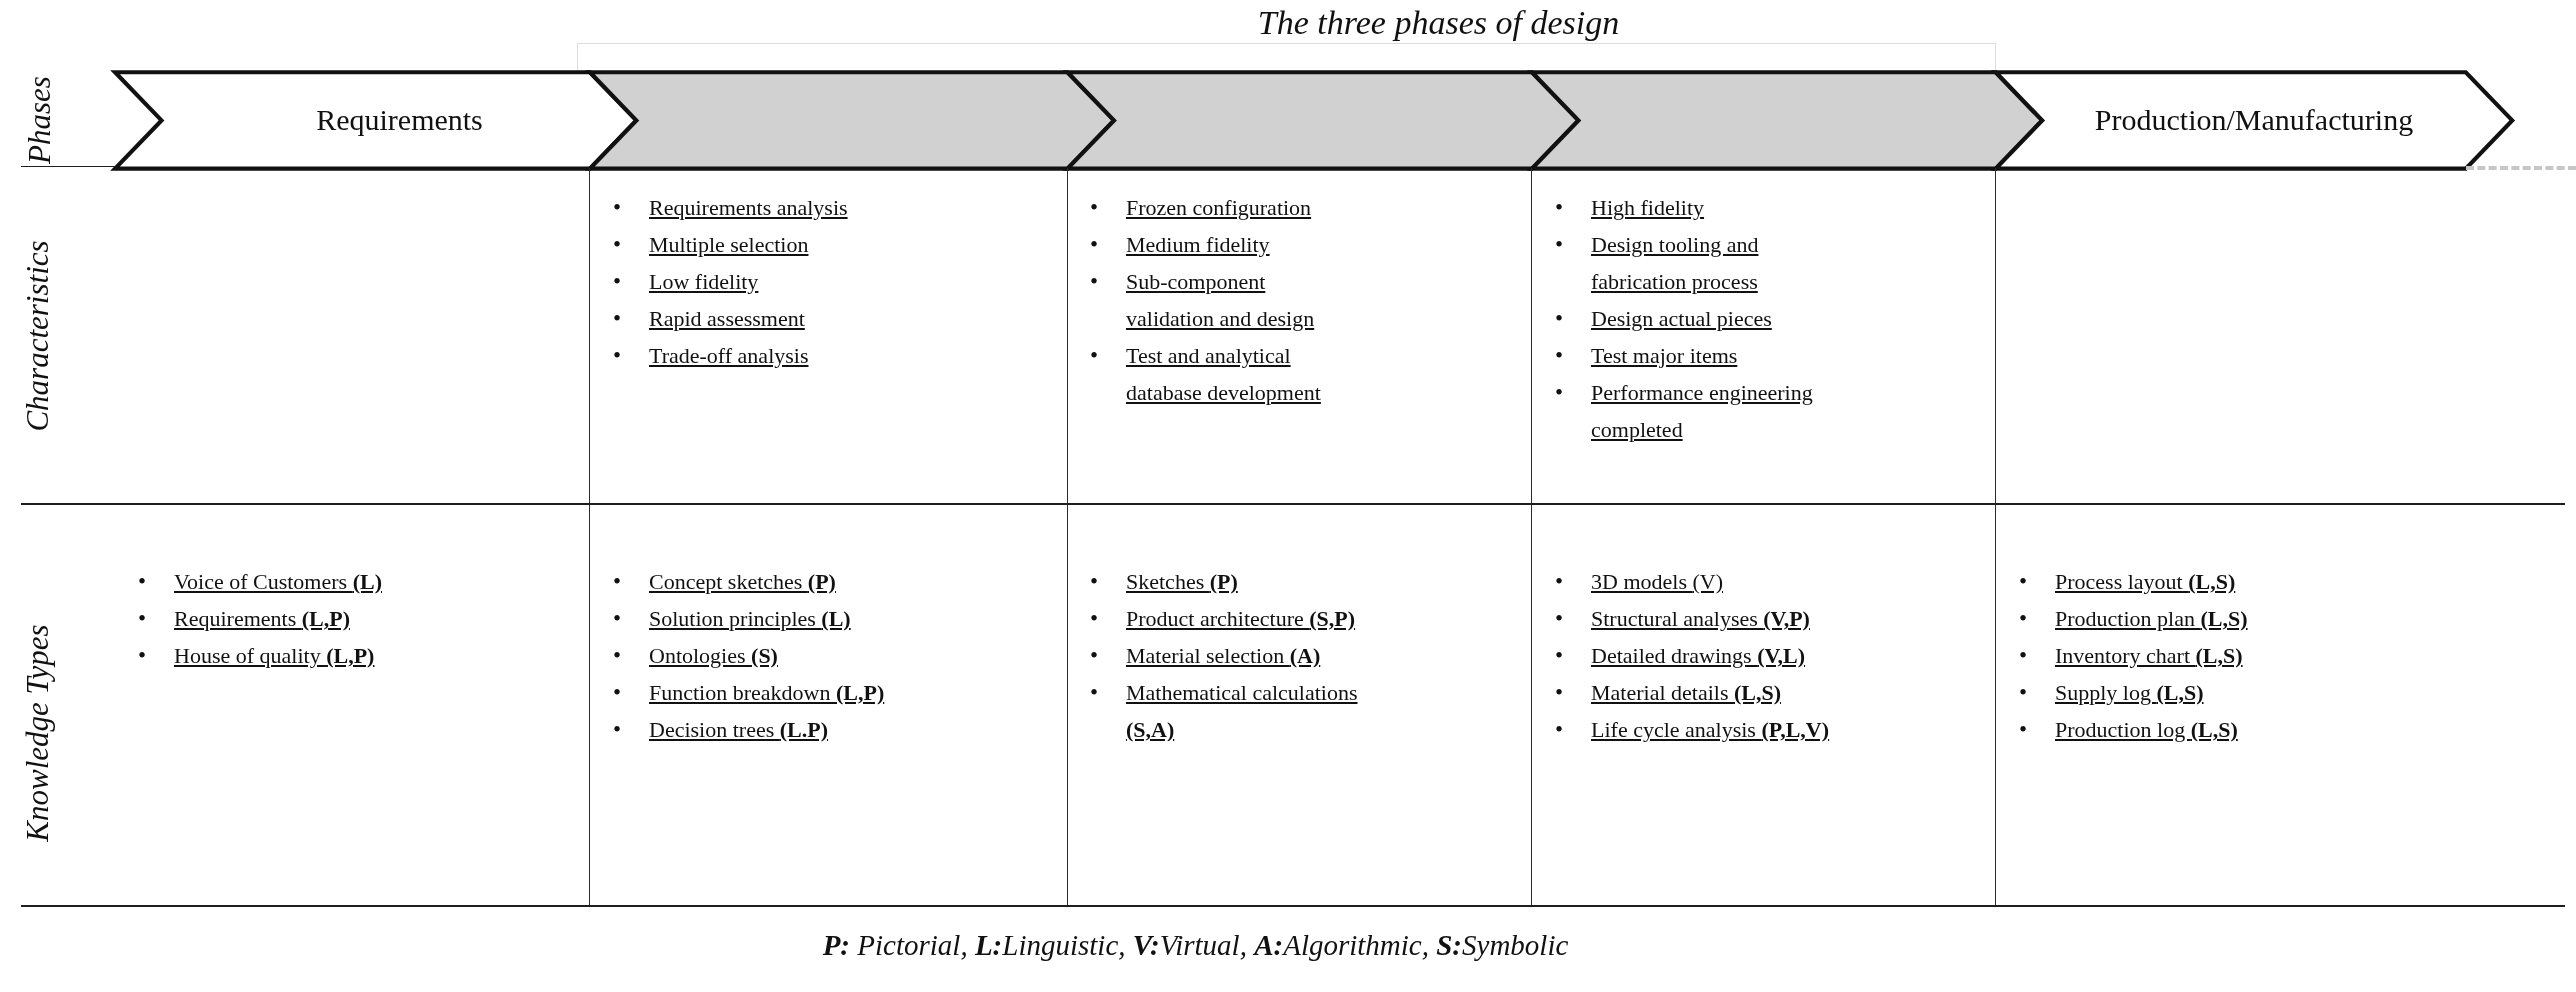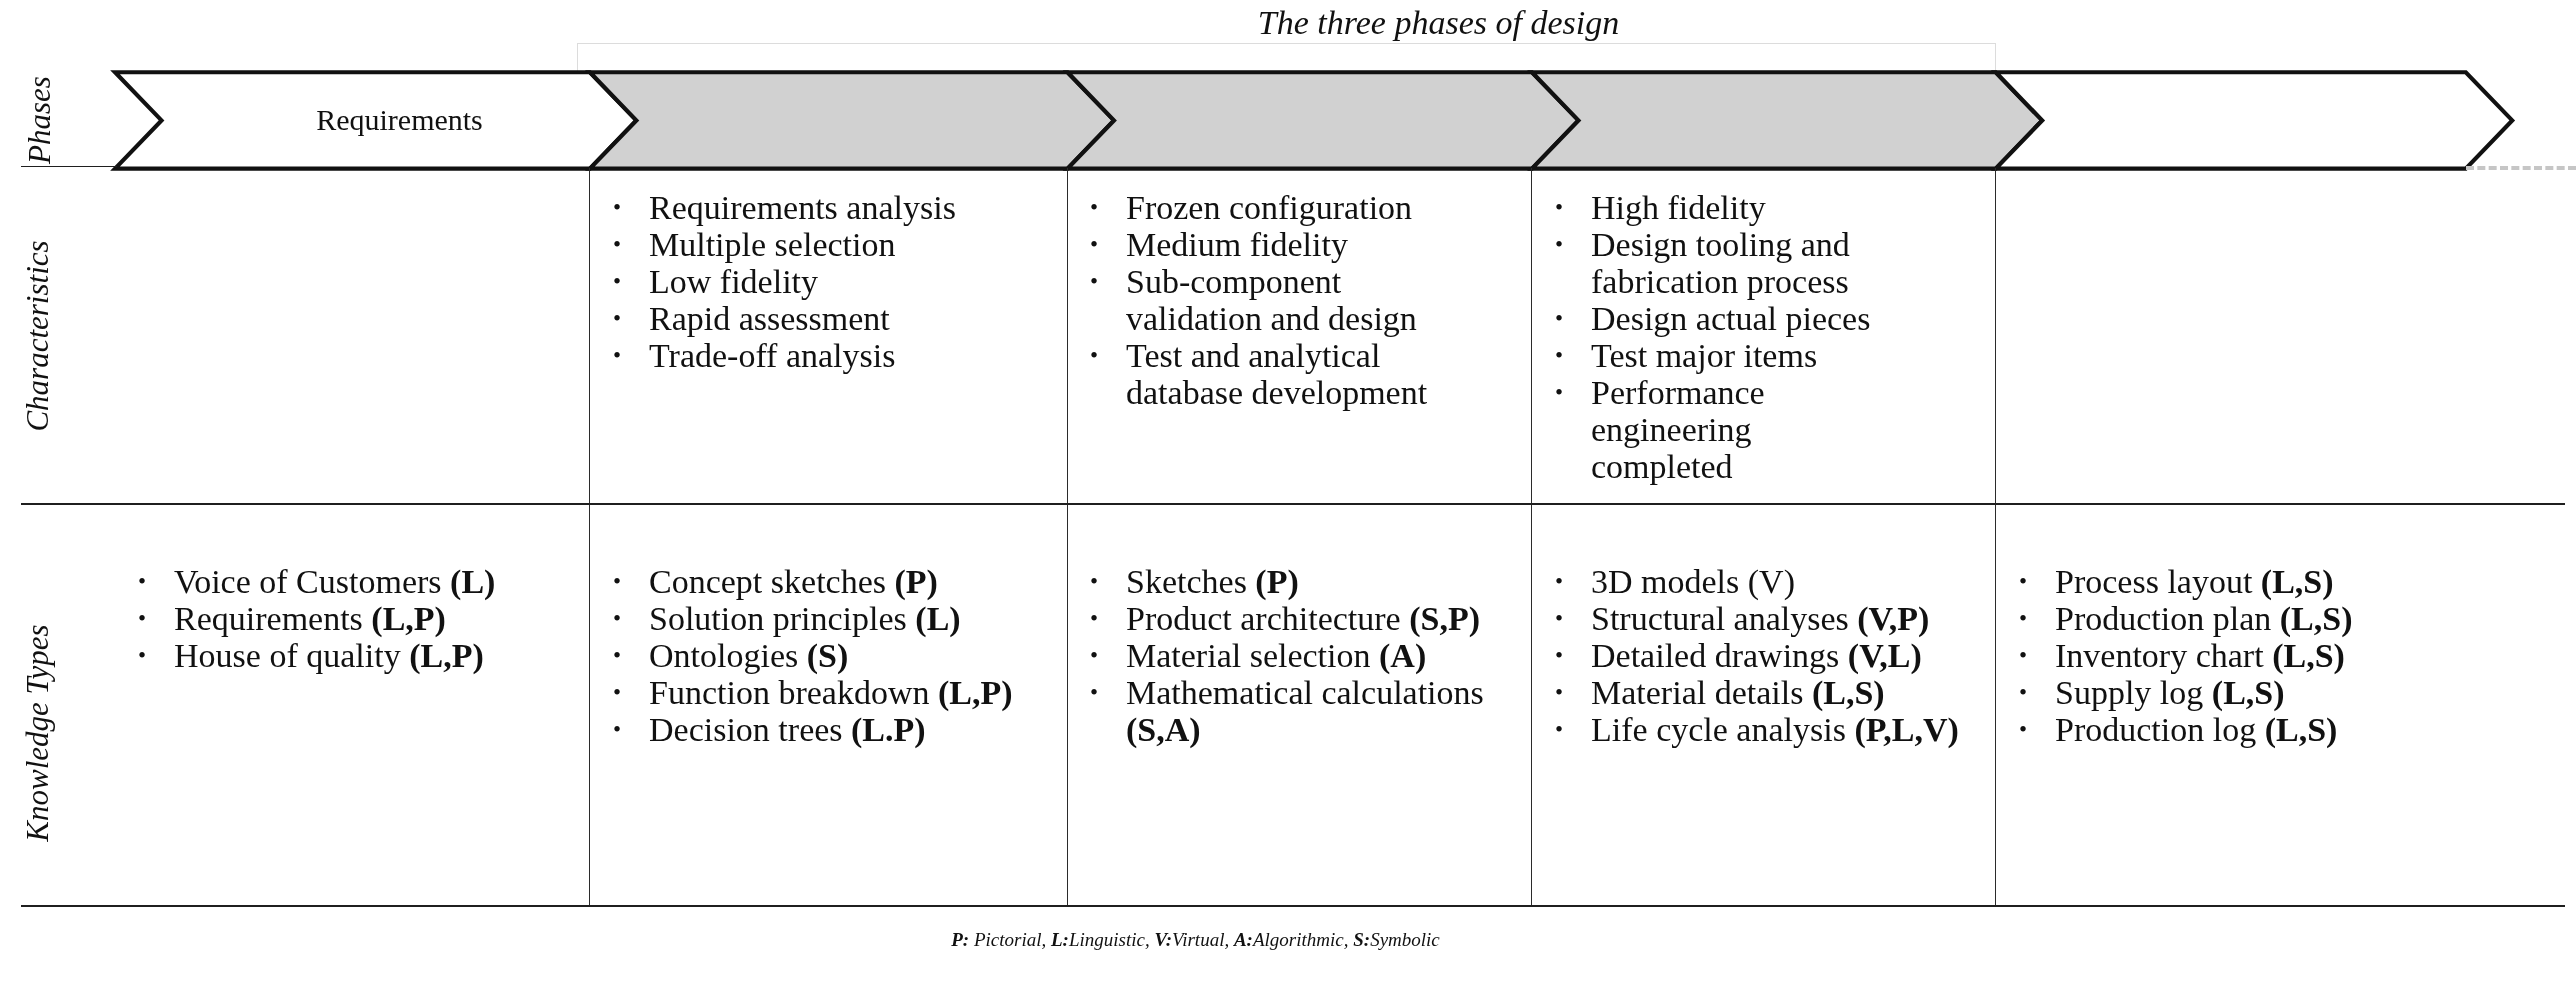--- a/index.html
+++ b/index.html
@@ -42,26 +42,26 @@
   .vline{width:1.4px;background:#2b2b2b;}
   .hline{height:2.1px;background:#1f1f1f;}
   #dash-line{
     left:2466px;top:166px;width:110px;height:0;
     border-top:4.2px dashed #c6c6c6;
   }
   
   .cell ul{list-style:none;margin:0;padding:0;}
   .cell li{display:flex;align-items:flex-start;}
   .cell .b{flex:0 0 36px;width:36px;font-size:23px;line-height:37px;}
-  .cell .t{flex:1;font-size:34px;line-height:37px;white-space:pre-wrap;}
+  .cell .t{flex:1;font-size:22px;line-height:37px;white-space:pre-wrap;text-decoration:underline;}
   .cell .t b{font-weight:bold;}
   
   #legend{
     left:693px;top:929px;width:1005px;
-    text-align:center;font-size:19px;font-style:italic;
+    text-align:center;font-size:29px;font-style:italic;
     white-space:nowrap;
   }
   #legend b{font-weight:bold;}
 </style>
 </head>
 <body>
 
 <div id="canvas">
 
   <div id="title" class="abs">The three phases of design</div>
@@ -70,20 +70,21 @@
 
   <svg id="band" class="abs" width="2576" height="993" viewBox="0 0 3716 1432" xmlns="http://www.w3.org/2000/svg">
       <polygon points="166,104 851,104 918,173.5 851,243 166,243 233,173.5" fill="#ffffff" stroke="#111111" stroke-width="6" stroke-linejoin="miter"></polygon>
       <polygon points="851,104 1540,104 1607,173.5 1540,243 851,243 918,173.5" fill="#d1d1d1" stroke="#111111" stroke-width="6" stroke-linejoin="miter"></polygon>
       <polygon points="1540,104 2210,104 2277,173.5 2210,243 1540,243 1607,173.5" fill="#d1d1d1" stroke="#111111" stroke-width="6" stroke-linejoin="miter"></polygon>
       <polygon points="2210,104 2879,104 2946,173.5 2879,243 2210,243 2277,173.5" fill="#d1d1d1" stroke="#111111" stroke-width="6" stroke-linejoin="miter"></polygon>
       <polygon points="2879,104 3557,104 3624,173.5 3557,243 2879,243 2946,173.5" fill="#ffffff" stroke="#111111" stroke-width="6" stroke-linejoin="miter"></polygon>
     </svg>
 
   <div class="abs phase-label" style="left:162px;width:475px;">Requirements</div>
+  <div class="abs phase-label" style="left:2042px;width:424px;">Production/Manufacturing</div>
 
   <div class="abs row-label" style="left:40px;top:120px;">Phases</div>
   <div class="abs row-label" style="left:38px;top:336px;">Characteristics</div>
   <div class="abs row-label" style="left:38px;top:733px;">Knowledge Types</div>
 
   <div class="abs hline" style="left:21px;top:166px;width:96px;height:1.4px;"></div>
   <div class="abs vline" style="left:589px;top:168px;height:738px;"></div>
   <div class="abs vline" style="left:1067px;top:168px;height:738px;"></div>
   <div class="abs vline" style="left:1531px;top:168px;height:738px;"></div>
   <div class="abs vline" style="left:1995px;top:168px;height:738px;"></div>

